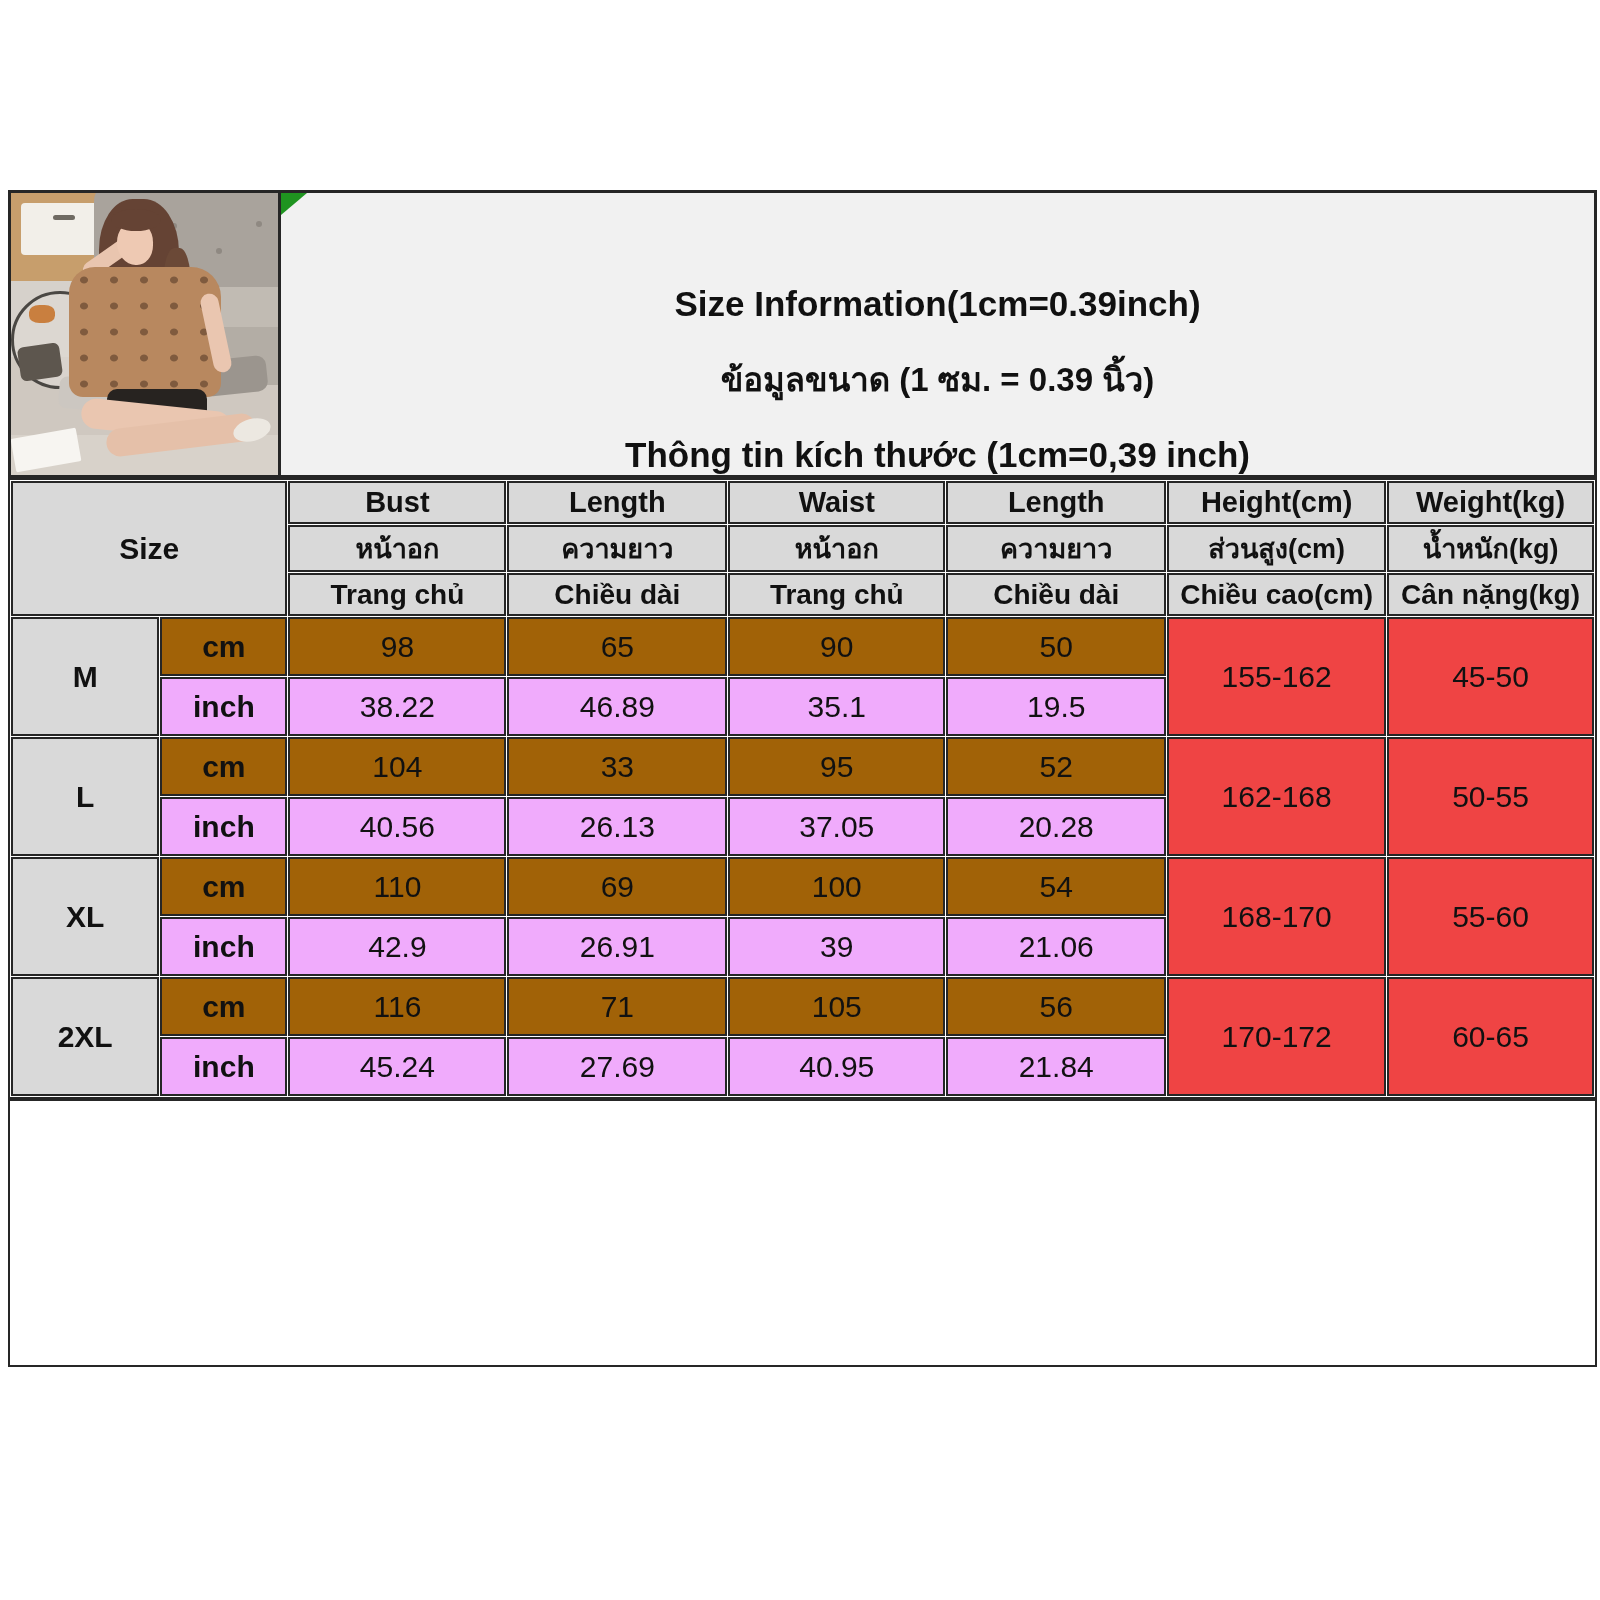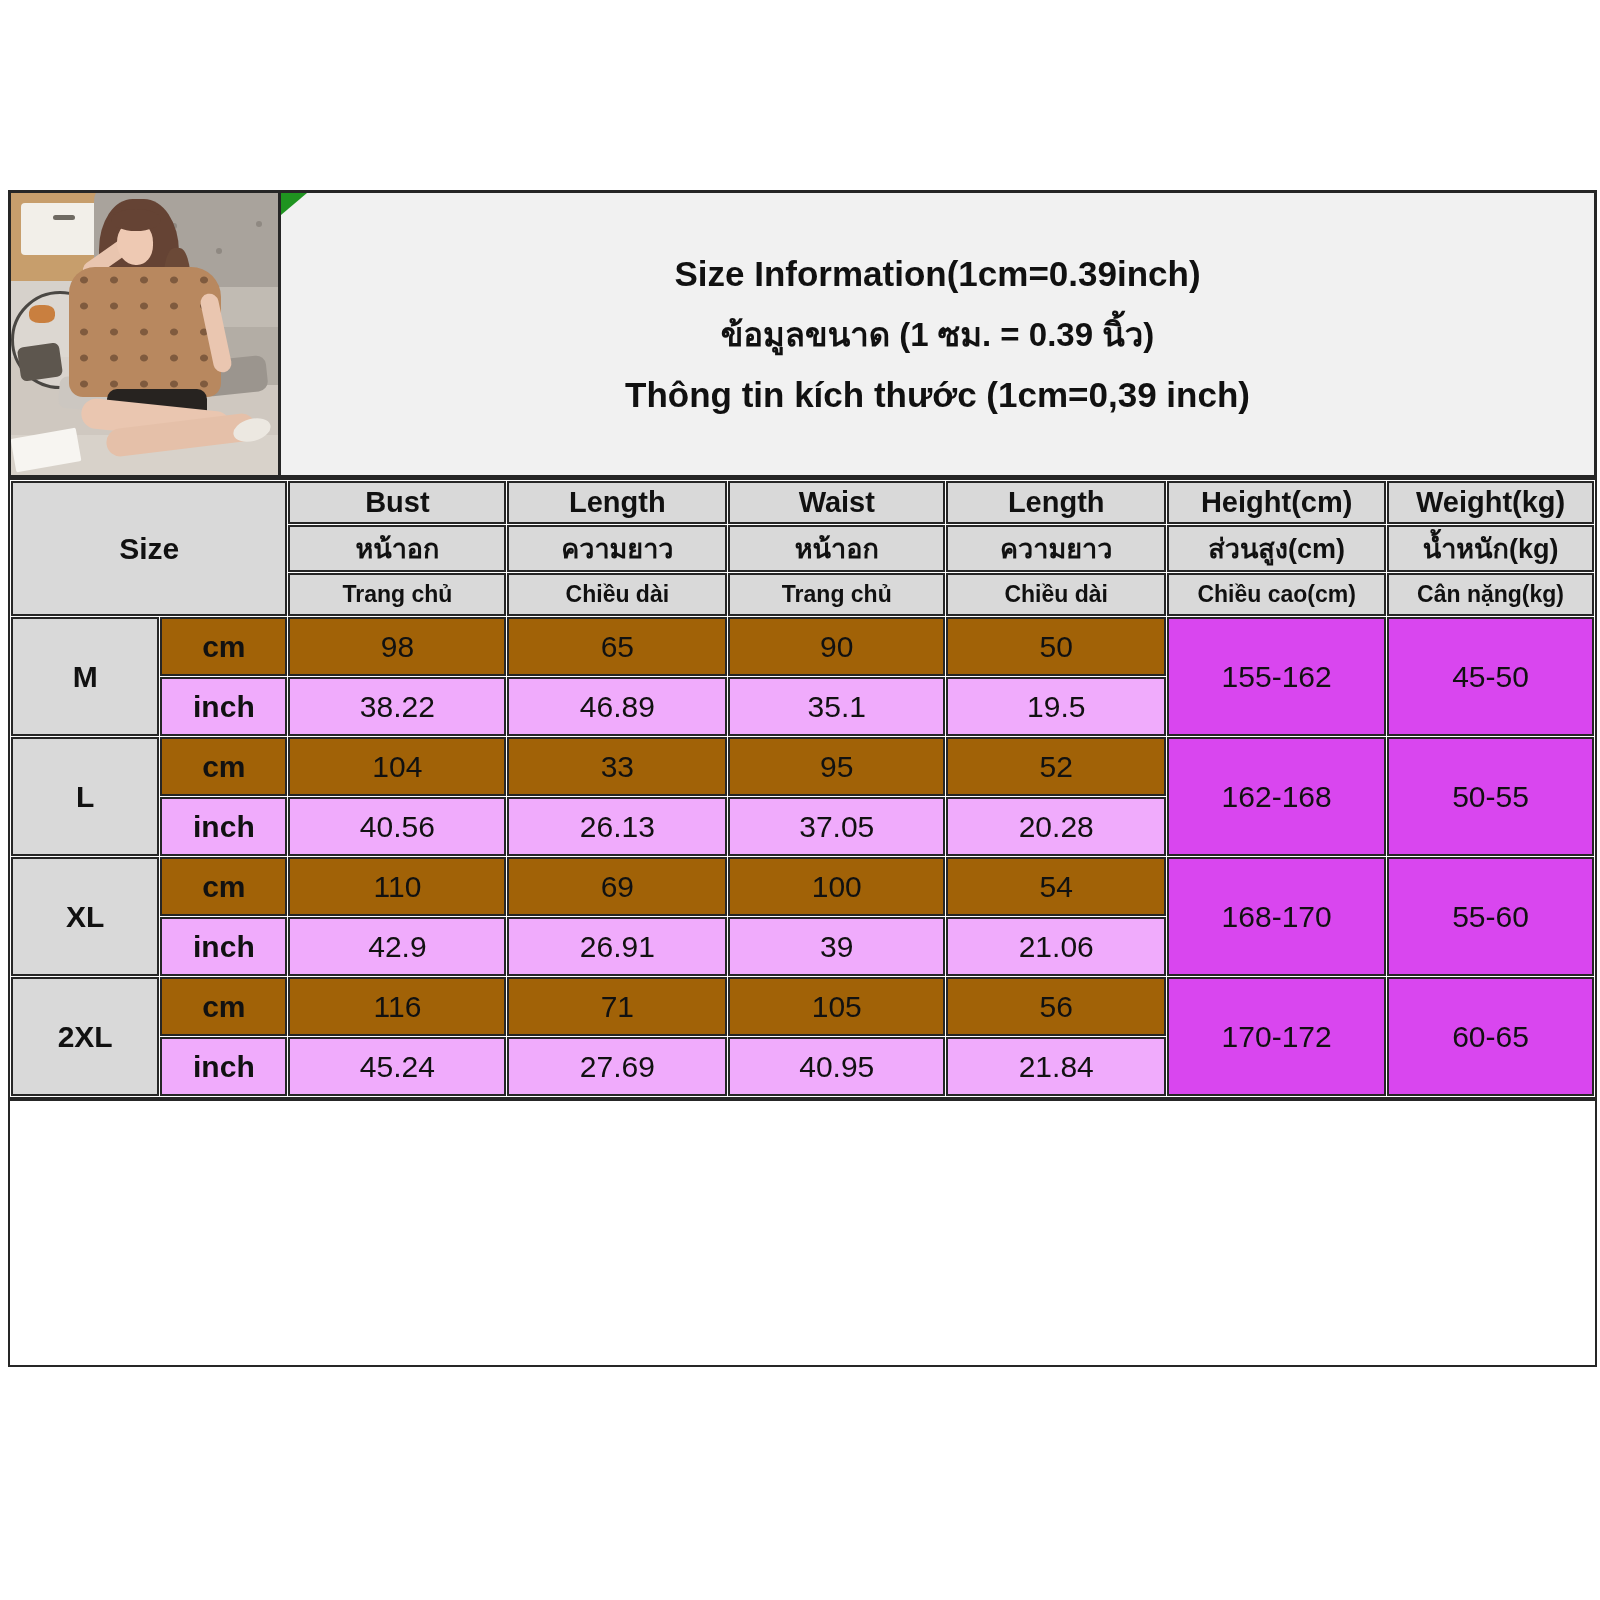--- a/index.html
+++ b/index.html
@@ -48,22 +48,22 @@
     background-size:30px 26px;
   }
   .ph-arm-right{left:196px;top:100px;width:18px;height:80px;background:#eac6b0;border-radius:10px;transform:rotate(-12deg);}
   .ph-shorts{left:96px;top:196px;width:100px;height:34px;background:#272320;border-radius:10px;}
   .ph-leg1{left:70px;top:212px;width:150px;height:30px;background:#eac6b0;border-radius:16px;transform:rotate(6deg);}
   .ph-leg2{left:95px;top:228px;width:150px;height:28px;background:#e5c0a9;border-radius:16px;transform:rotate(-7deg);}
   .ph-slipper{left:222px;top:226px;width:38px;height:22px;background:#ece8e1;border-radius:50%;transform:rotate(-15deg);}
 
   .title-panel{
     flex:1;position:relative;background:#f1f1f1;
-    display:flex;flex-direction:column;justify-content:center;align-items:center;
-    gap:14px;
+    display:flex;flex-direction:column;justify-content:flex-end;align-items:center;
+    gap:29px;
   }
   .green-marker{
     position:absolute;left:0;top:0;width:0;height:0;
     border-top:22px solid #1f9420;border-right:26px solid transparent;
   }
   .title-en{font-size:35px;font-weight:bold;}
   .title-th{font-size:33px;font-weight:bold;}
   .title-vi{font-size:35px;font-weight:bold;}
 
   
@@ -75,26 +75,26 @@
   .size-table td{
     border:2px solid #262626;text-align:center;vertical-align:middle;
     padding:0;overflow:hidden;font-size:30px;
   }
   tr.hrow{height:43px;}
   tr.drow{height:59px;}
   .c-size{background:#d9d9d9;font-weight:bold;font-size:52px;}
   .c-head{background:#d9d9d9;font-weight:bold;}
   .c-head.en{font-size:29px;margin-top:7px;}
   .c-head.th{font-size:27px;}
-  .c-head.vi{font-size:23px;}
+  .c-head.vi{font-size:28px;}
   .c-sizelabel{background:#d9d9d9;font-weight:bold;font-size:31px;}
   .c-unit{font-weight:bold;font-size:29px;}
   tr.cmrow td.c-unit, tr.cmrow td.c-val{background:#a16207;}
   tr.inrow td{background:#f0abfc;}
-  .c-span{background:#d946ef;}
+  .c-span{background:#ef4444;}
 
   
   .attention{
     border:2px solid #262626;height:268px;box-sizing:border-box;
     padding:6px 10px 0 6px;font-size:30px;line-height:1.28;
     letter-spacing:-0.5px;background:#fff;
   }
 </style>
 </head>
 <body>

